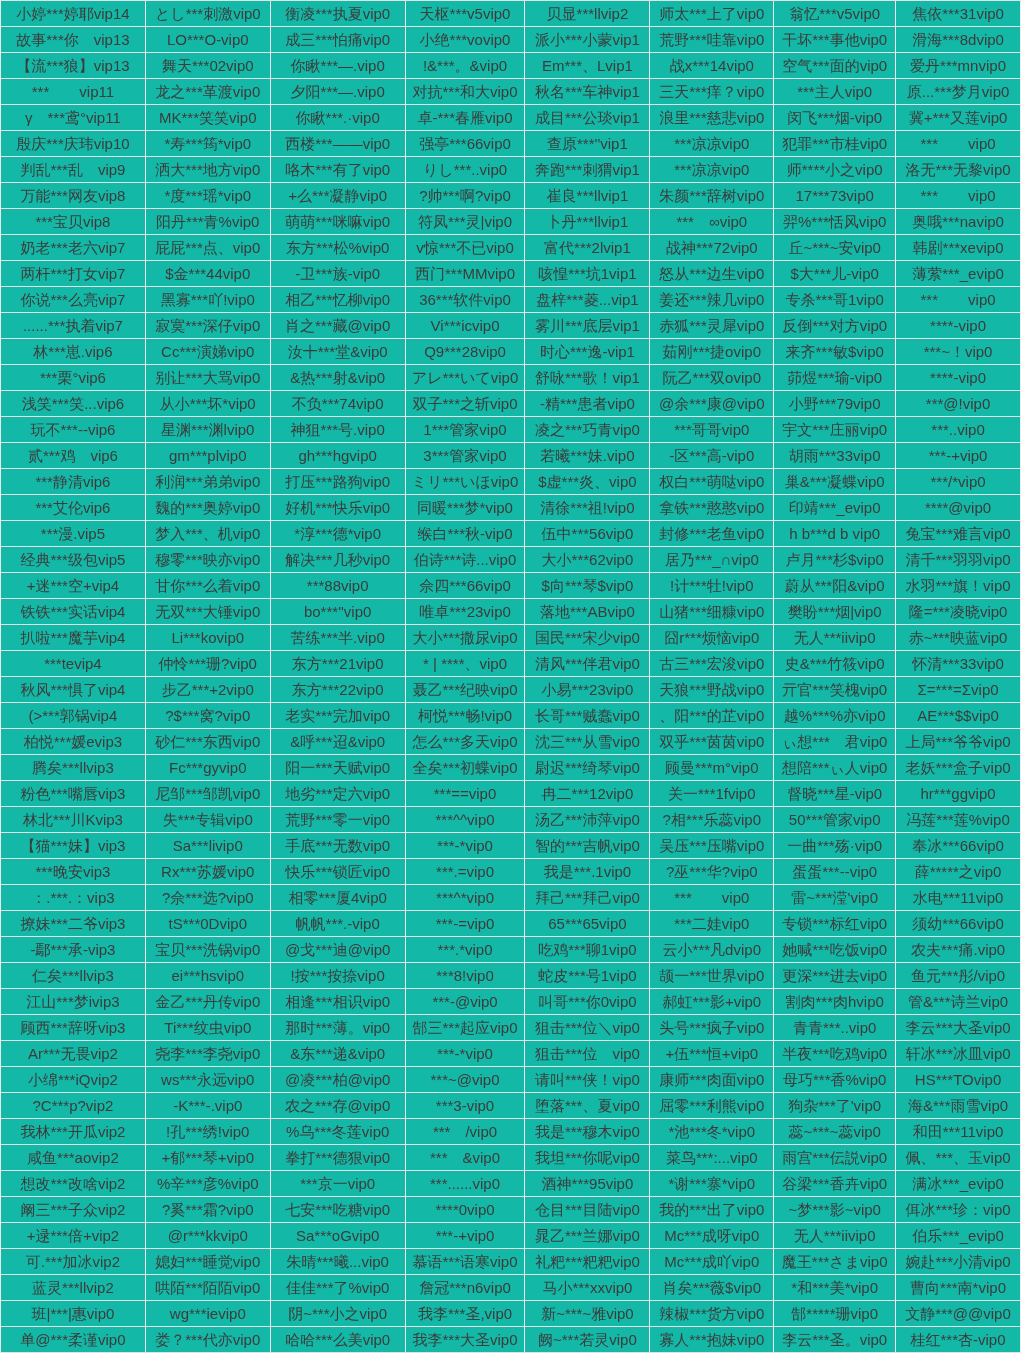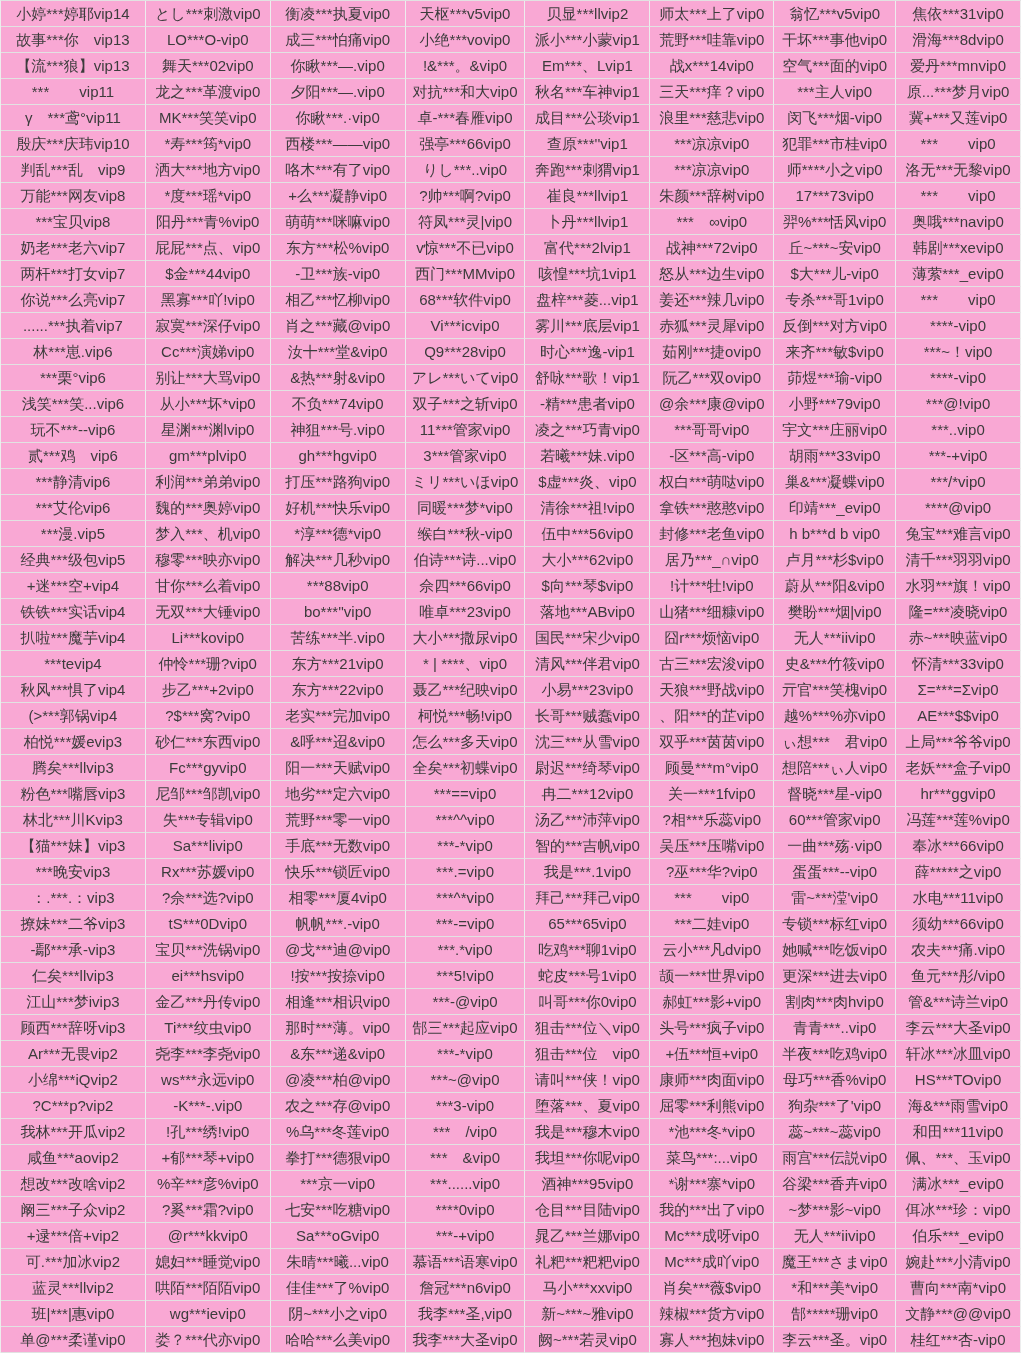--- a/index.html
+++ b/index.html
@@ -13,21 +13,21 @@
   }
   .grid {
     display: grid;
     grid-template-columns: 145fr 125fr 135fr 120fr 125fr 124fr 122fr 125fr;
     grid-auto-rows: 26px;
     width: 1021px;
     height: 1353px;
     box-sizing: border-box;
     border-top: 1px solid #e2e2e2;
     border-left: 1px solid #ededed;
-    background: #f9a8d4;
+    background: #14b8a6;
   }
   .cell {
     display: flex;
     align-items: center;
     justify-content: center;
     box-sizing: border-box;
     border-right: 1px solid #ededed;
     border-bottom: 1px solid #e2e2e2;
     font-size: 15px;
     line-height: 1;
@@ -125,21 +125,21 @@
     <div class="cell">$金***44vip0</div>
     <div class="cell">-卫***族-vip0</div>
     <div class="cell">西门***MMvip0</div>
     <div class="cell">咳惶***坑1vip1</div>
     <div class="cell">怒从***边生vip0</div>
     <div class="cell">$大***儿-vip0</div>
     <div class="cell">薄萦***_evip0</div>
     <div class="cell">你说***么亮vip7</div>
     <div class="cell">黑寡***吖!vip0</div>
     <div class="cell">相乙***忆柳vip0</div>
-    <div class="cell">68***软件vip0</div>
+    <div class="cell">36***软件vip0</div>
     <div class="cell">盘梓***菱...vip1</div>
     <div class="cell">姜还***辣几vip0</div>
     <div class="cell">专杀***哥1vip0</div>
     <div class="cell">***　　vip0</div>
     <div class="cell">......***执着vip7</div>
     <div class="cell">寂寞***深仔vip0</div>
     <div class="cell">肖之***藏@vip0</div>
     <div class="cell">Vi***icvip0</div>
     <div class="cell">雾川***底层vip1</div>
     <div class="cell">赤狐***灵犀vip0</div>
@@ -165,21 +165,21 @@
     <div class="cell">从小***坏*vip0</div>
     <div class="cell">不负***74vip0</div>
     <div class="cell">双子***之斩vip0</div>
     <div class="cell">-精***患者vip0</div>
     <div class="cell">@余***康@vip0</div>
     <div class="cell">小野***79vip0</div>
     <div class="cell">***@!vip0</div>
     <div class="cell">玩不***--vip6</div>
     <div class="cell">星渊***渊lvip0</div>
     <div class="cell">神狙***号.vip0</div>
-    <div class="cell">11***管家vip0</div>
+    <div class="cell">1***管家vip0</div>
     <div class="cell">凌之***巧青vip0</div>
     <div class="cell">***哥哥vip0</div>
     <div class="cell">宇文***庄丽vip0</div>
     <div class="cell">***..vip0</div>
     <div class="cell">贰***鸡　vip6</div>
     <div class="cell">gm***plvip0</div>
     <div class="cell">gh***hgvip0</div>
     <div class="cell">3***管家vip0</div>
     <div class="cell">若曦***妹.vip0</div>
     <div class="cell">-区***高-vip0</div>
@@ -288,21 +288,21 @@
     <div class="cell">冉二***12vip0</div>
     <div class="cell">关一***1fvip0</div>
     <div class="cell">督晓***星-vip0</div>
     <div class="cell">hr***ggvip0</div>
     <div class="cell">林北***川Kvip3</div>
     <div class="cell">失***专辑vip0</div>
     <div class="cell">荒野***零一vip0</div>
     <div class="cell">***^^vip0</div>
     <div class="cell">汤乙***沛萍vip0</div>
     <div class="cell">?相***乐蕊vip0</div>
-    <div class="cell">60***管家vip0</div>
+    <div class="cell">50***管家vip0</div>
     <div class="cell">冯莲***莲%vip0</div>
     <div class="cell">【猫***妹】vip3</div>
     <div class="cell">Sa***livip0</div>
     <div class="cell">手底***无数vip0</div>
     <div class="cell">***-*vip0</div>
     <div class="cell">智的***吉帆vip0</div>
     <div class="cell">吴压***压嘴vip0</div>
     <div class="cell">一曲***殇·vip0</div>
     <div class="cell">奉冰***66vip0</div>
     <div class="cell">***晚安vip3</div>
@@ -333,21 +333,21 @@
     <div class="cell">宝贝***洗锅vip0</div>
     <div class="cell">@戈***迪@vip0</div>
     <div class="cell">***.*vip0</div>
     <div class="cell">吃鸡***聊1vip0</div>
     <div class="cell">云小***凡dvip0</div>
     <div class="cell">她喊***吃饭vip0</div>
     <div class="cell">农夫***痛.vip0</div>
     <div class="cell">仁矣***llvip3</div>
     <div class="cell">ei***hsvip0</div>
     <div class="cell">!按***按捺vip0</div>
-    <div class="cell">***5!vip0</div>
+    <div class="cell">***8!vip0</div>
     <div class="cell">蛇皮***号1vip0</div>
     <div class="cell">颉一***世界vip0</div>
     <div class="cell">更深***进去vip0</div>
     <div class="cell">鱼元***彤/vip0</div>
     <div class="cell">江山***梦ivip3</div>
     <div class="cell">金乙***丹传vip0</div>
     <div class="cell">相逢***相识vip0</div>
     <div class="cell">***-@vip0</div>
     <div class="cell">叫哥***你0vip0</div>
     <div class="cell">郝虹***影+vip0</div>

